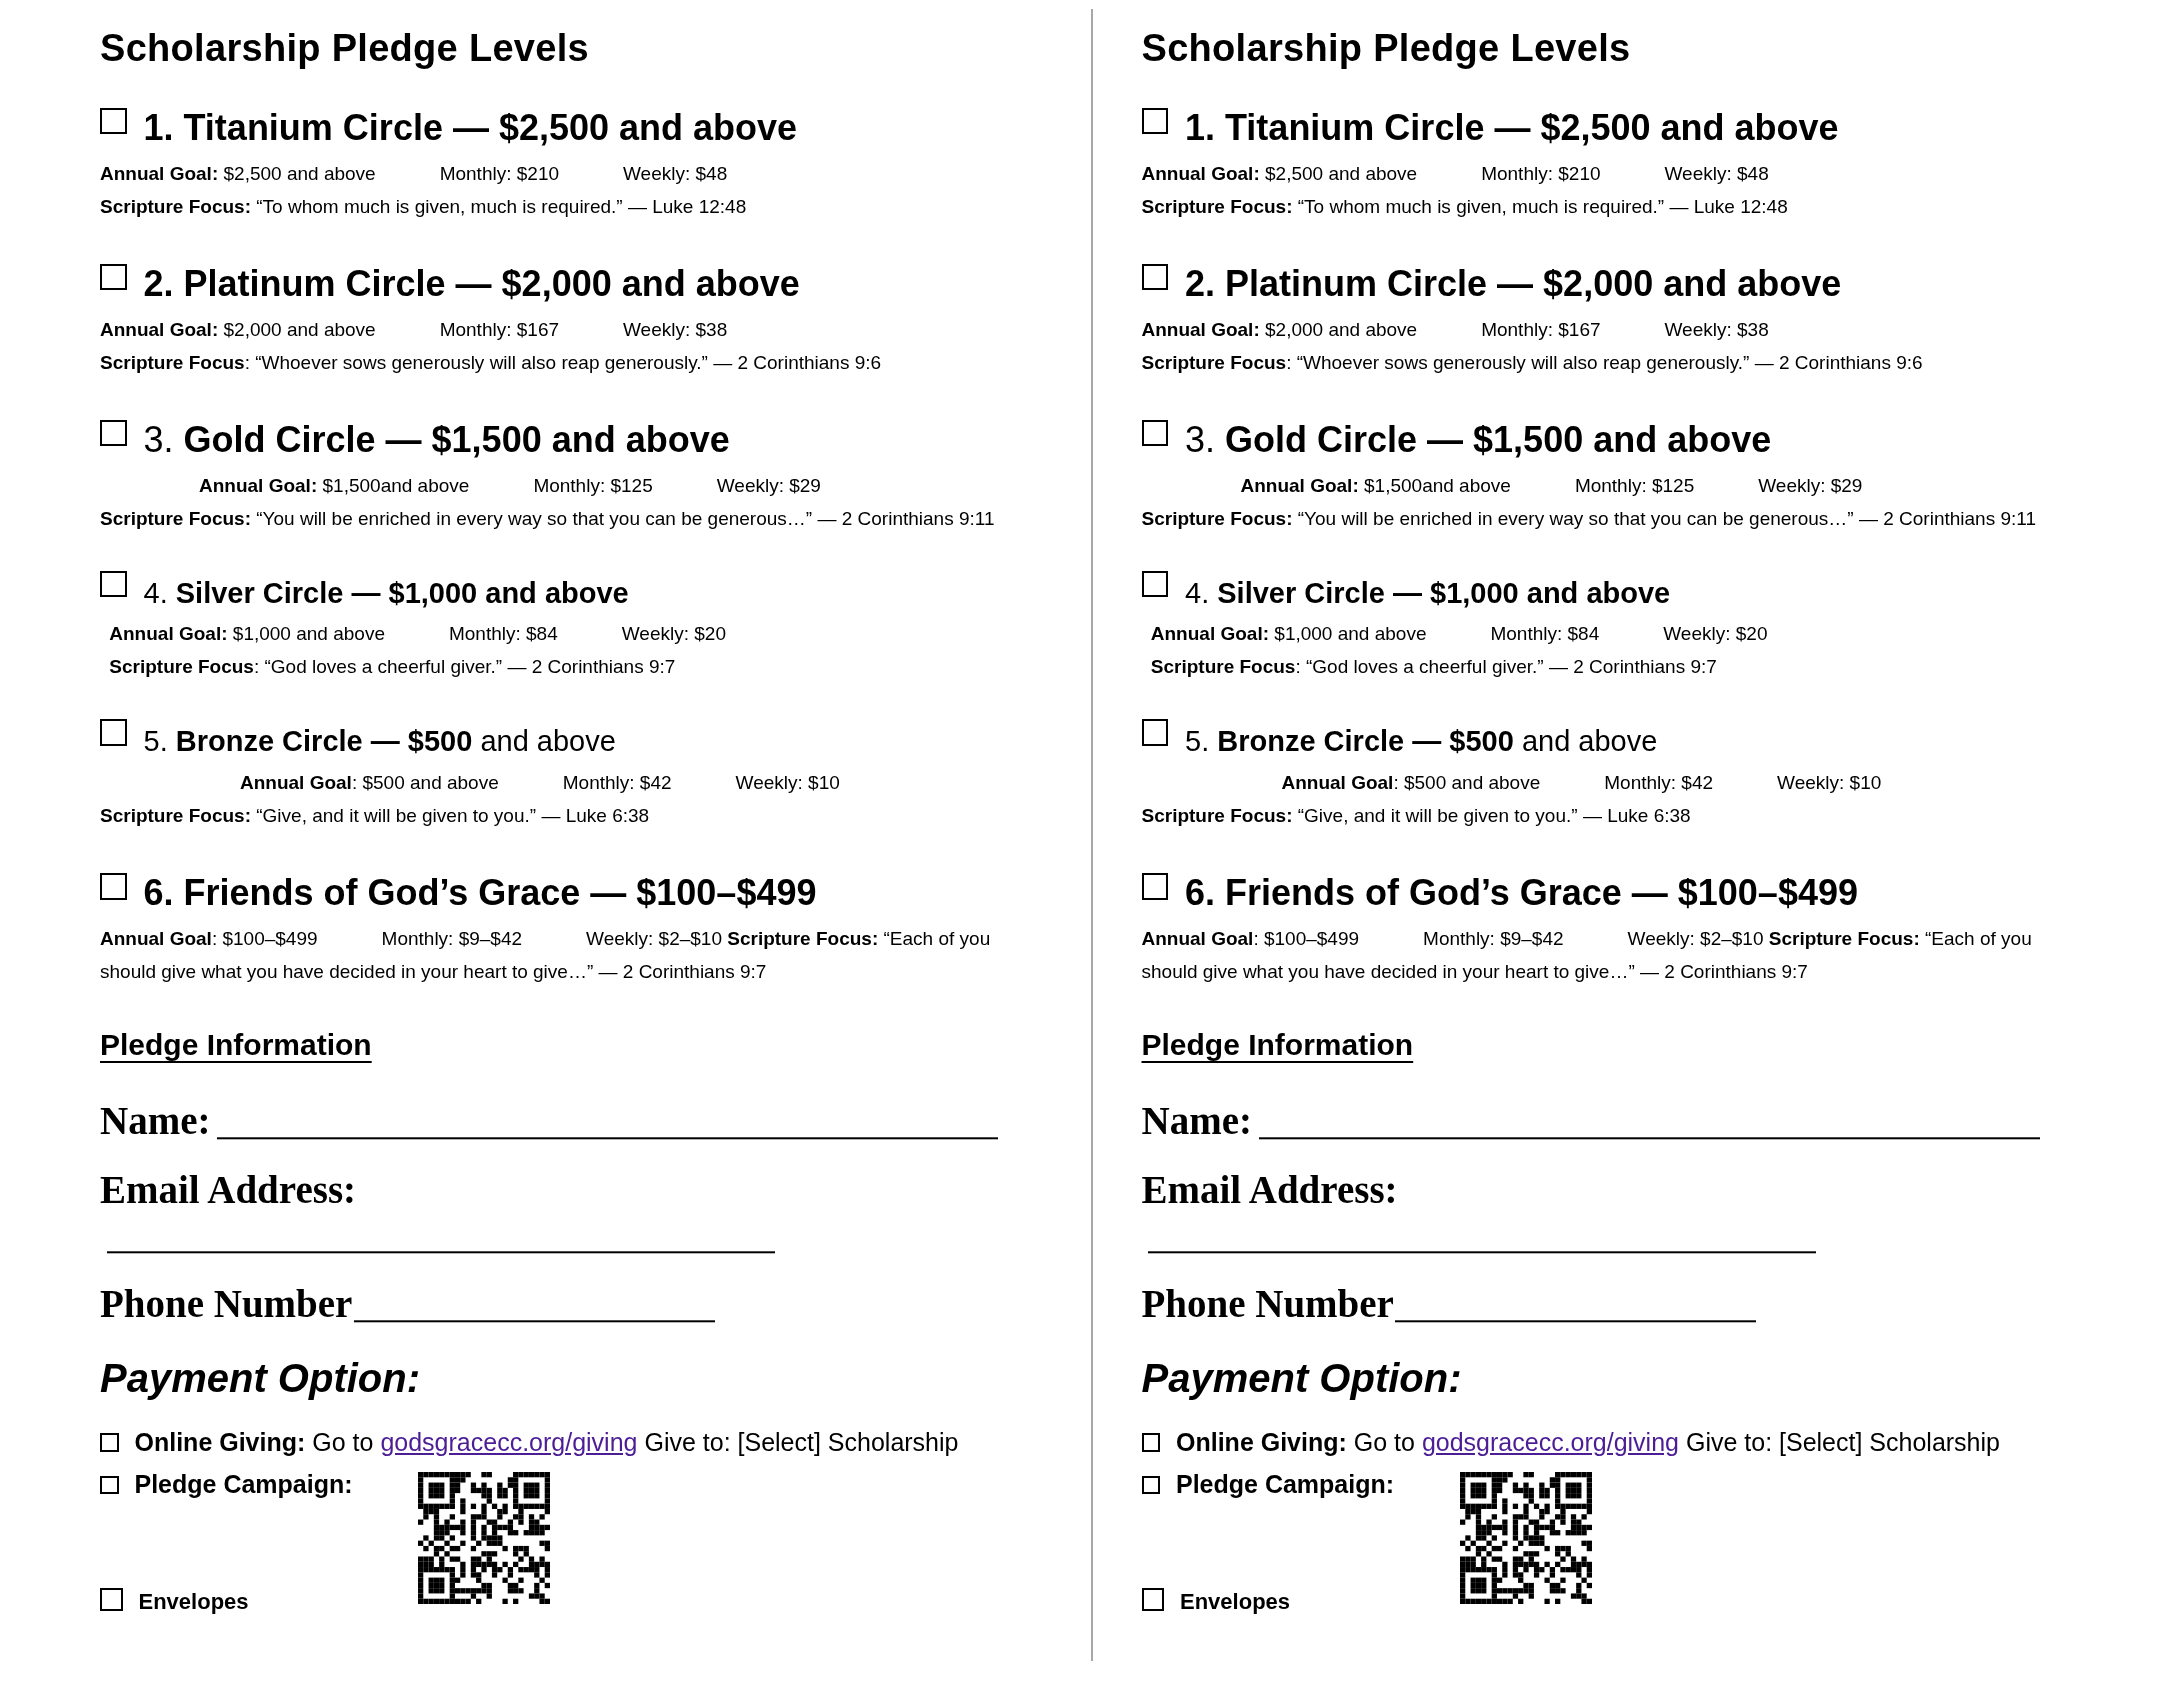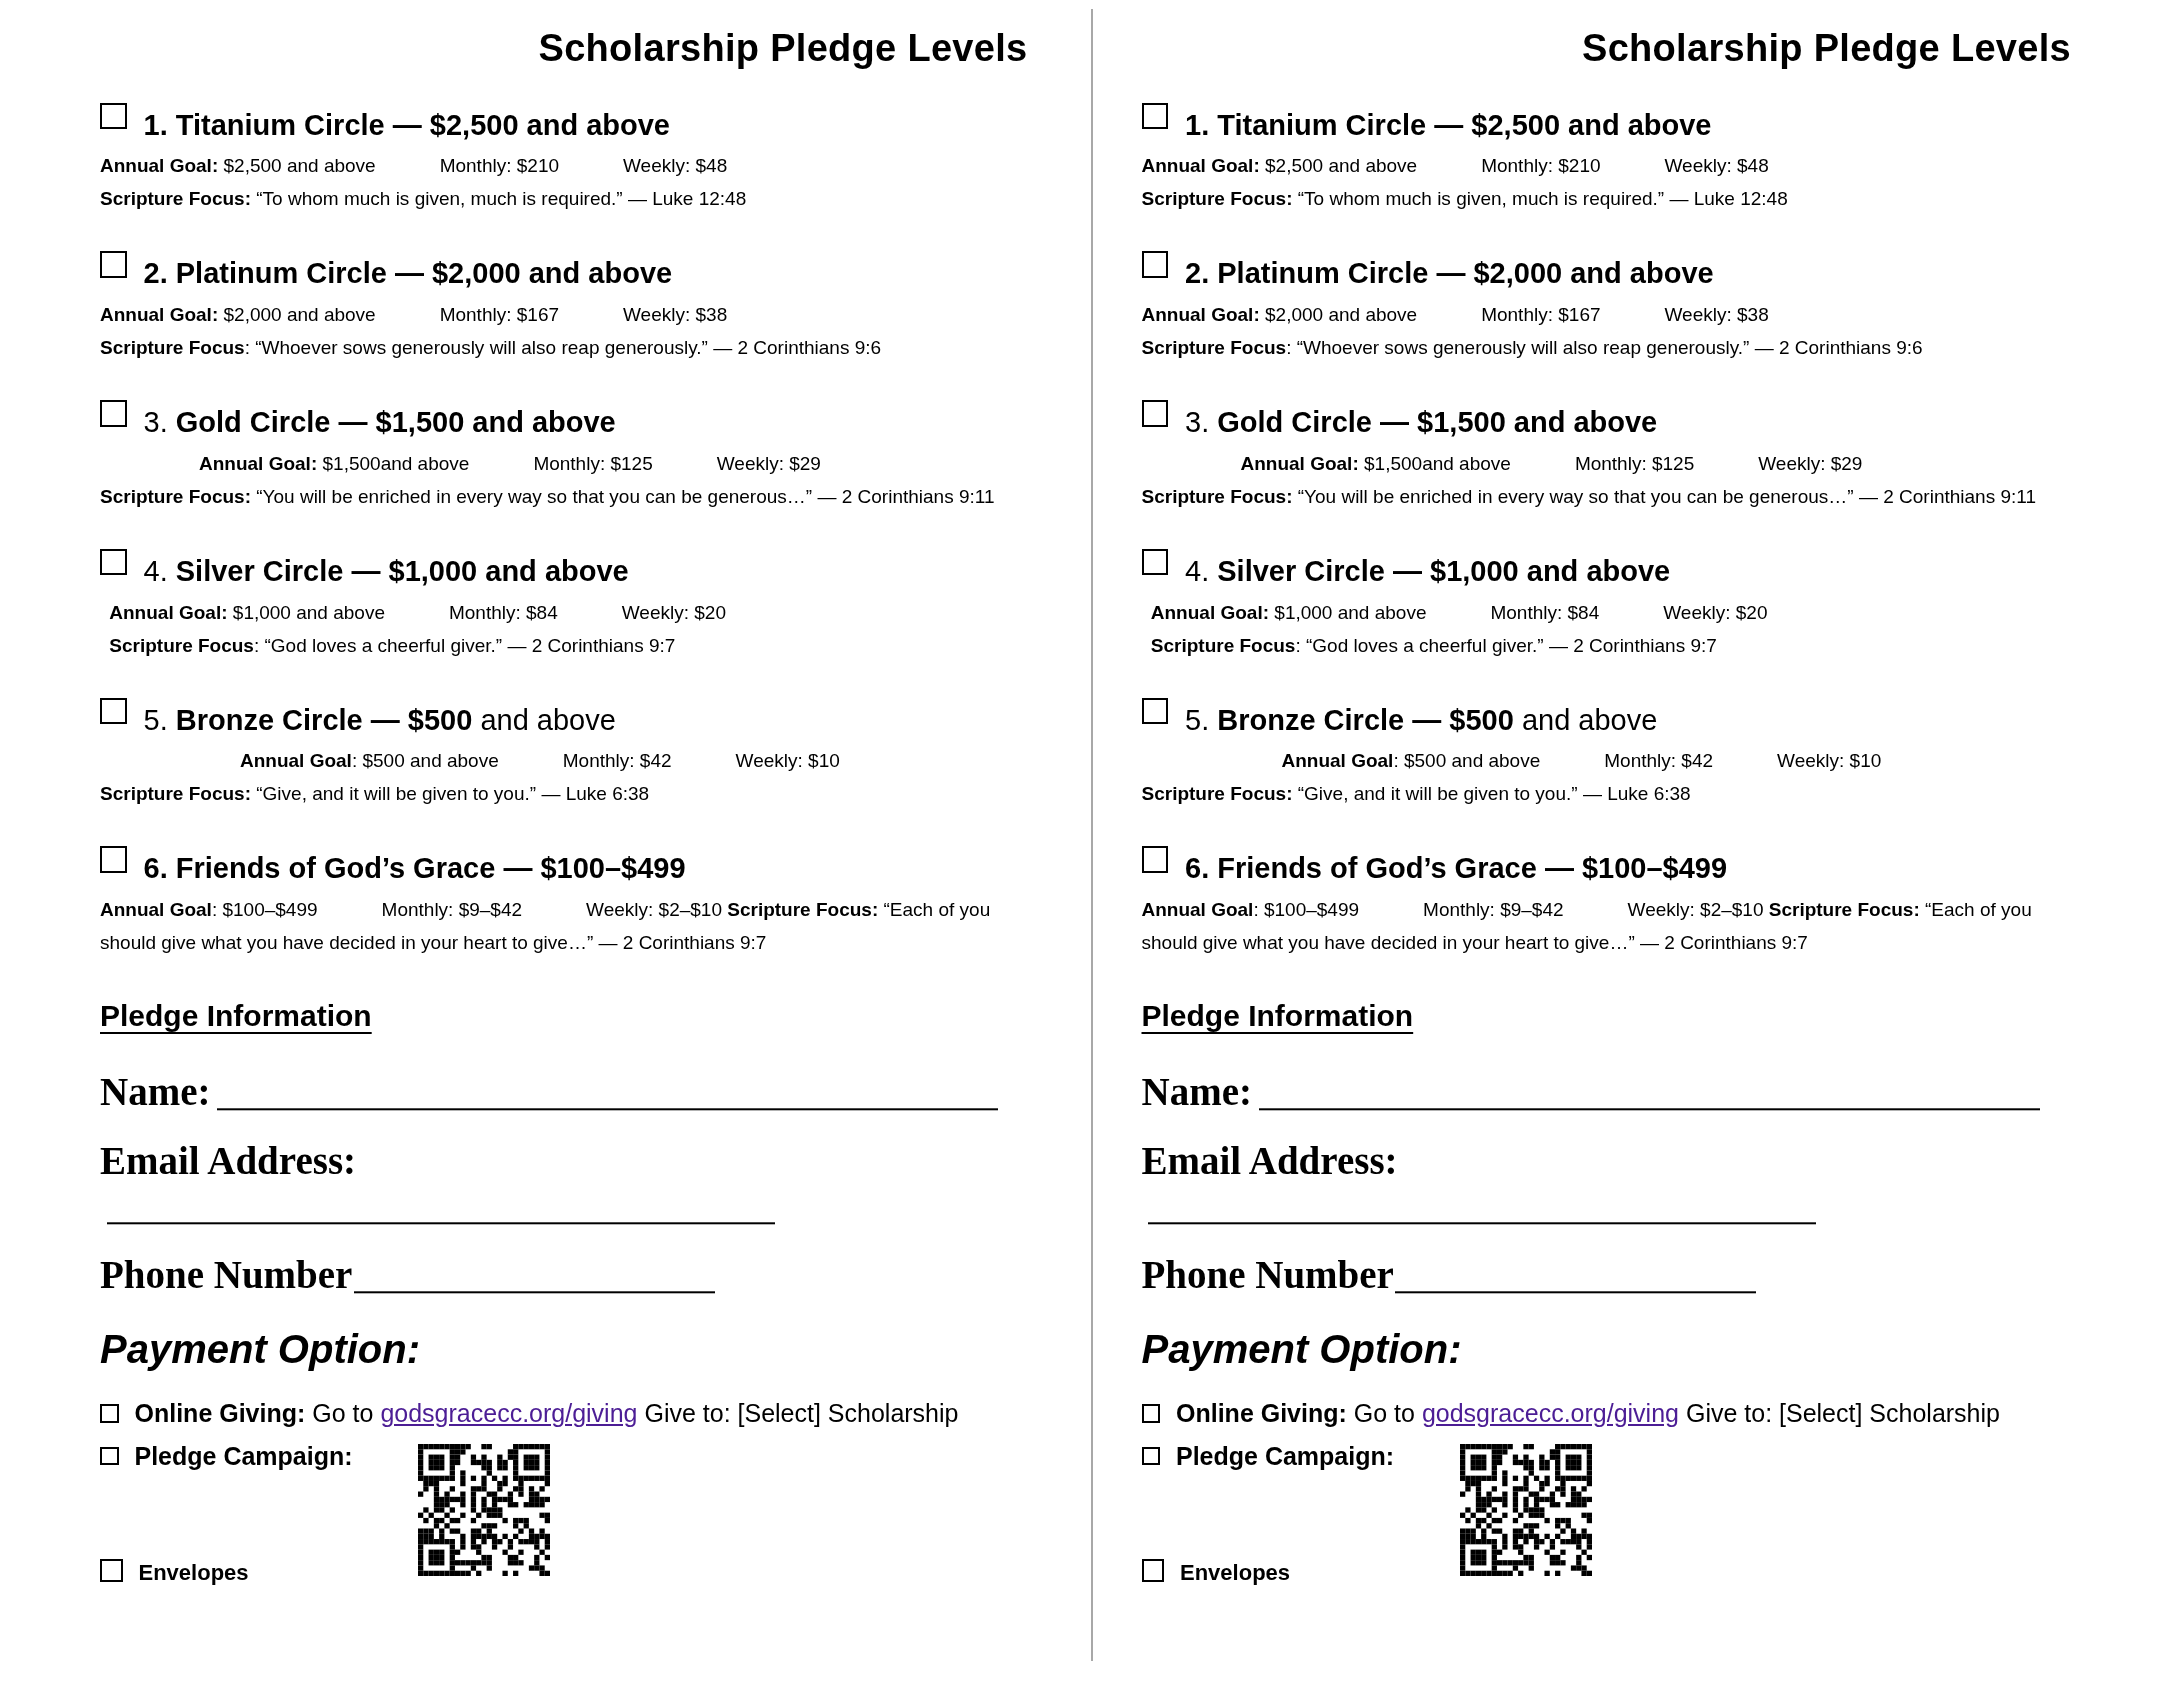--- a/index.html
+++ b/index.html
@@ -9,24 +9,24 @@
     font-family: "Liberation Sans", sans-serif;
     color: #000;
     position: relative;
   }
   .sheet { position: relative; width: 2183px; height: 1687px; display: flex; overflow: hidden; }
   .divider { position: absolute; left: 1091px; top: 9.3px; bottom: 26.5px; width: 2px; background: #a8a8a8; }
   .column { height: 100%; }
   .col-left  { width: 1092px; padding: 26.5px 64px 0 100px; }
   .col-right { width: 1092px; padding: 26.5px 112px 0 50px; }
 
-  .doc-title { font-size: 38px; font-weight: bold; text-align: right; margin-bottom: 37px; letter-spacing: 0.3px; }
+  .doc-title { font-size: 38px; font-weight: bold; text-align: left; margin-bottom: 37px; letter-spacing: 0.3px; }
 
   .level { margin-bottom: 40px; }
-  .level-heading { font-size: 29px; margin-bottom: 8px; }
+  .level-heading { font-size: 36px; margin-bottom: 8px; }
   .level-heading .b { font-weight: bold; }
   .h-lg { font-size: 29px; }
   .cb-lg {
     display: inline-block; width: 26.5px; height: 26.5px;
     border: 2.6px solid #000; margin-right: 17px; vertical-align: 1.3px;
     transform: translateY(-4px);
   }
   p.body-line { font-size: 19px; line-height: 33px; }
   .gap { margin-left: 64px; }
   .indent-gold   { padding-left: 99px; }

